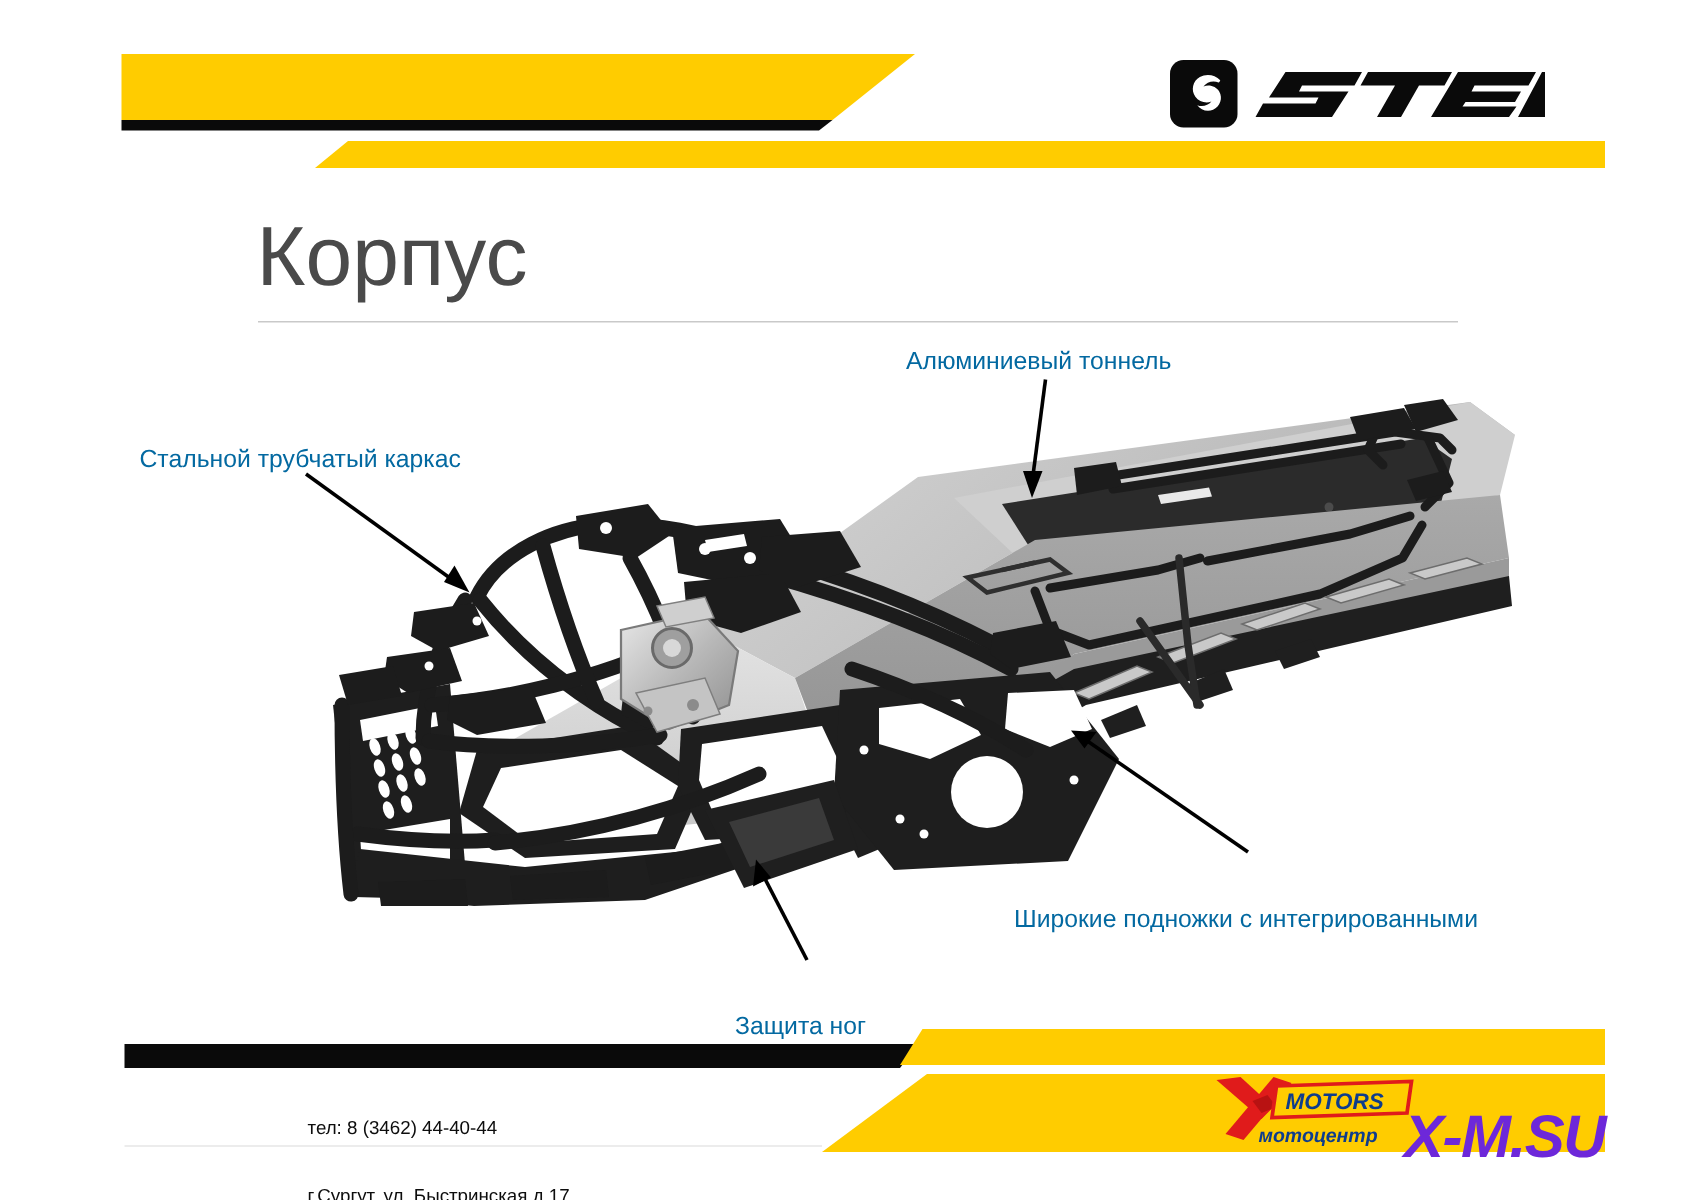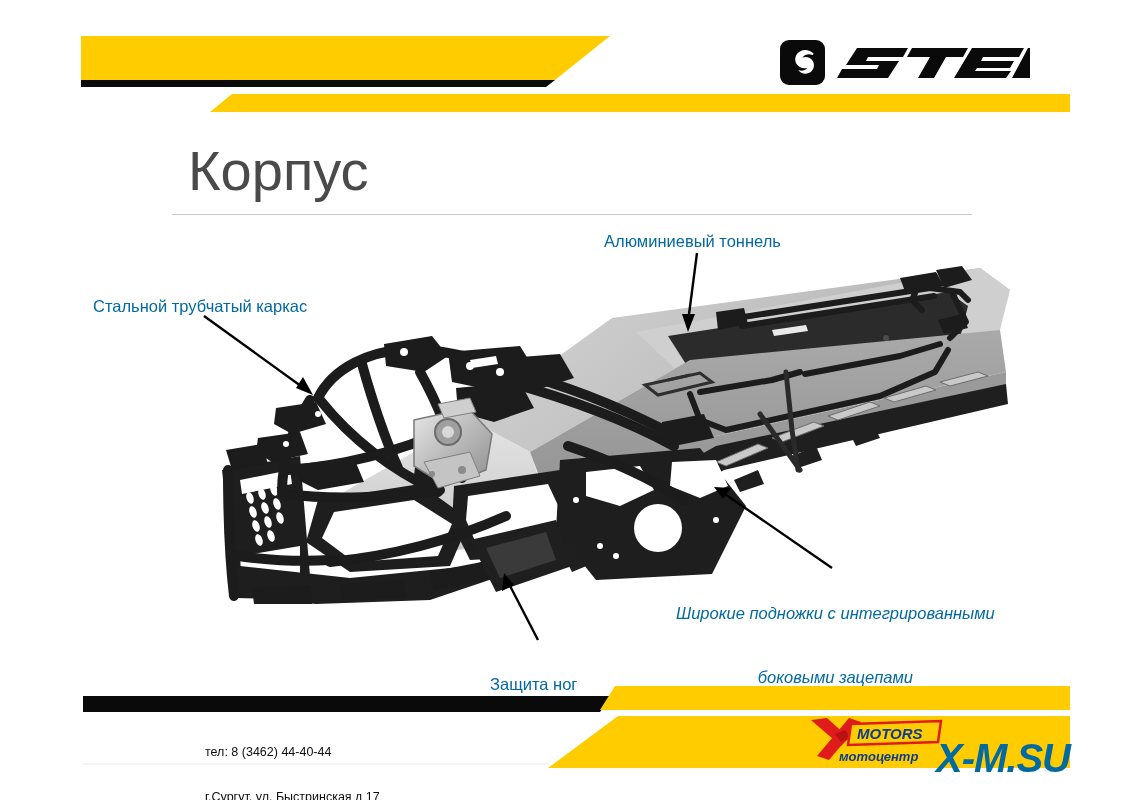--- a/index.html
+++ b/index.html
@@ -29,21 +29,21 @@
     position: absolute;
     left: 780px;
     top: 38px;
     width: 250px;
     height: 50px;
   }
 
   
   #page-title {
     position: absolute;
-    left: 188px;
+    left: 171px;
     top: 140px;
     font-size: 56px;
     font-weight: 400;
     color: #4a4a4a;
     letter-spacing: 0px;
     line-height: 1.1;
   }
   #title-rule {
     position: absolute;
     left: 172px;
@@ -56,21 +56,21 @@
   
   .annot {
     position: absolute;
     font-size: 16.5px;
     color: #0369a1;
     line-height: 1.28;
     white-space: pre;
   }
   #label-tunnel  { left: 604px; top: 231px; }
   #label-frame   { left: 93px;  top: 296px; text-align: center; }
-  #label-running { left: 676px; top: 561px; text-align: center; font-style: italic; }
+  #label-running { left: 676px; top: 561px; text-align: center; }
   #label-legs    { left: 490px; top: 648px; margin-top: 26px; }
 
   
   #illustration {
     position: absolute;
     left: 0; top: 0;
     width: 1131px;
     height: 800px;
     pointer-events: none;
   }
@@ -103,21 +103,21 @@
     height: 50px;
   }
 
   #site-wordmark {
     position: absolute;
     left: 936px;
     top: 736px;
     font-size: 40px;
     font-weight: bold;
     font-style: italic;
-    color: #0369a1;
+    color: #6d28d9;
     letter-spacing: -1px;
   }
 </style>
 </head>
 <body>
 
 <div id="header-band">
   <svg width="1131" height="125" viewBox="0 0 1131 125" xmlns="http://www.w3.org/2000/svg">
 
     <polygon points="81,36 610,36 555,80 81,80" fill="#FFCC00"></polygon>
@@ -370,21 +370,20 @@
     </g>
   </svg>
 </div>
 
 <div class="annot" id="label-tunnel">Алюминиевый тоннель</div>
 
 <div class="annot" id="label-frame">Стальной трубчатый каркас</div>
 
 <div class="annot" id="label-running">
   <div>Широкие подножки с интегрированными</div>
-  <div>боковыми зацепами</div>
 </div>
 
 <div class="annot" id="label-legs">Защита ног</div>
 
 <div id="footer-band">
 
   <svg width="1131" height="120" viewBox="0 0 1131 120" xmlns="http://www.w3.org/2000/svg">
 
     <polygon points="83,16 612,16 600,32 83,32" fill="#0A0A0A"></polygon>
 

